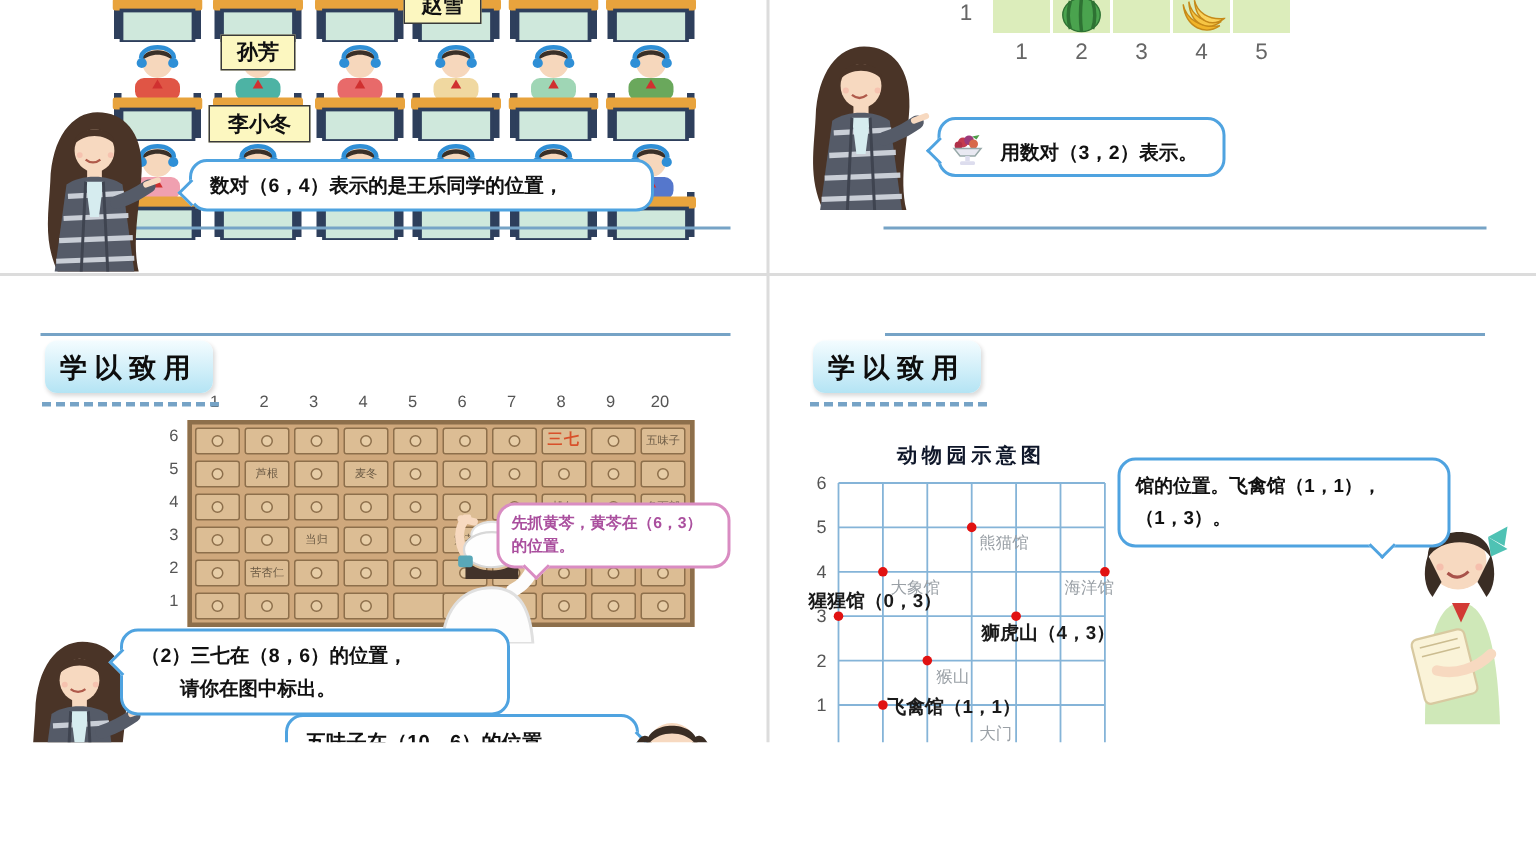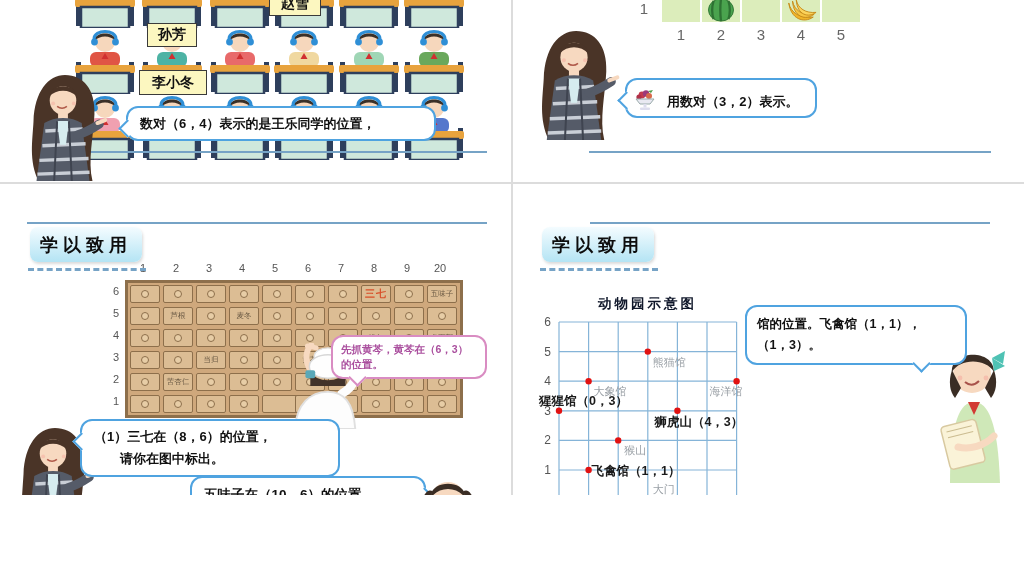--- a/index.html
+++ b/index.html
@@ -644,21 +644,21 @@
         </g>
         <path d="M39,52 L51,52 L48,76 L42,76 Z" fill="#d6ecef"></path>
         <path d="M39,52 L36,113 M51,52 L54,113" stroke="#3f4450" stroke-width="2" fill="none"></path>
         <path d="M60,66 C70,63 76,59 82,55" stroke="#555b68" stroke-width="9" fill="none" stroke-linecap="round"></path>
         <path d="M80,54 l8,-3" stroke="#f7d9c0" stroke-width="4" stroke-linecap="round"></path>
       </svg>
     </div>
 
     <div class="bubble" style="left:80px;top:236px;width:232px;font-size:13px;line-height:22px;padding:5px 12px;">
       <span class="tail tail-left"></span>
-      <div>（1）三七在（8，6）的位置，</div>
+      <div>（2）三七在（8，6）的位置，</div>
       <div style="padding-left:2em;">请你在图中标出。</div>
     </div>
 
     <div class="bubble" style="left:190px;top:293px;width:208px;font-size:13.5px;padding:8px 12px;">
       <span class="tail tail-right"></span>
       <span>五味子在（10，6）的位置。</span>
     </div>
 
     <div class="char" style="left:400px;top:286px;width:95px;height:95px;z-index:10;">
       <svg viewBox="0 0 95 95" width="95" height="95">

